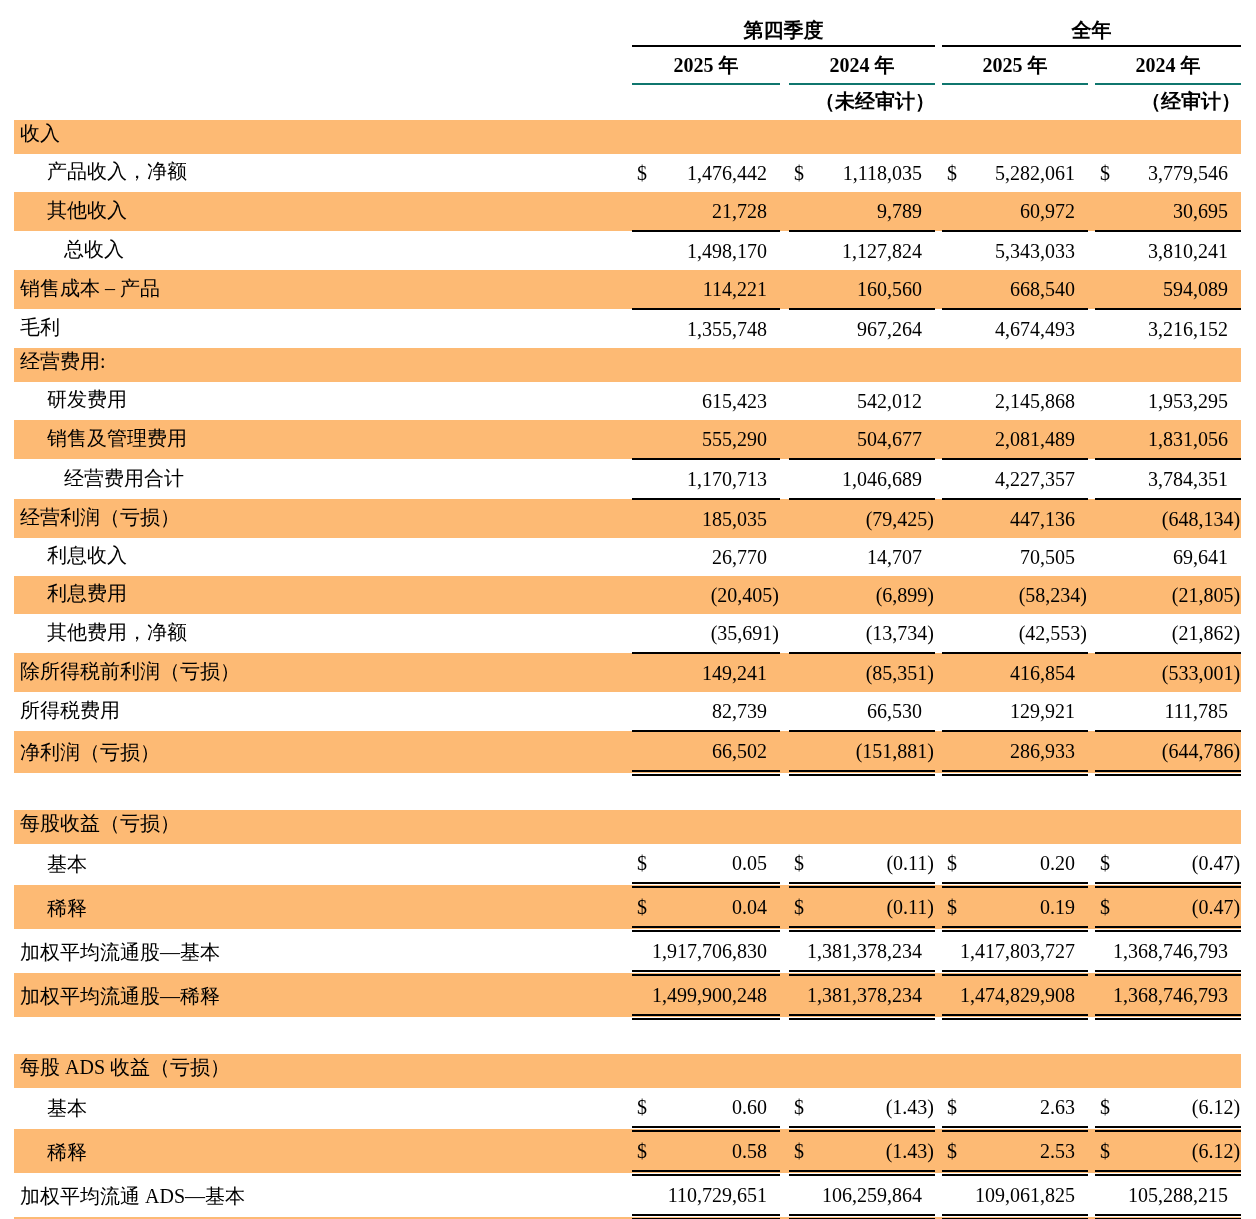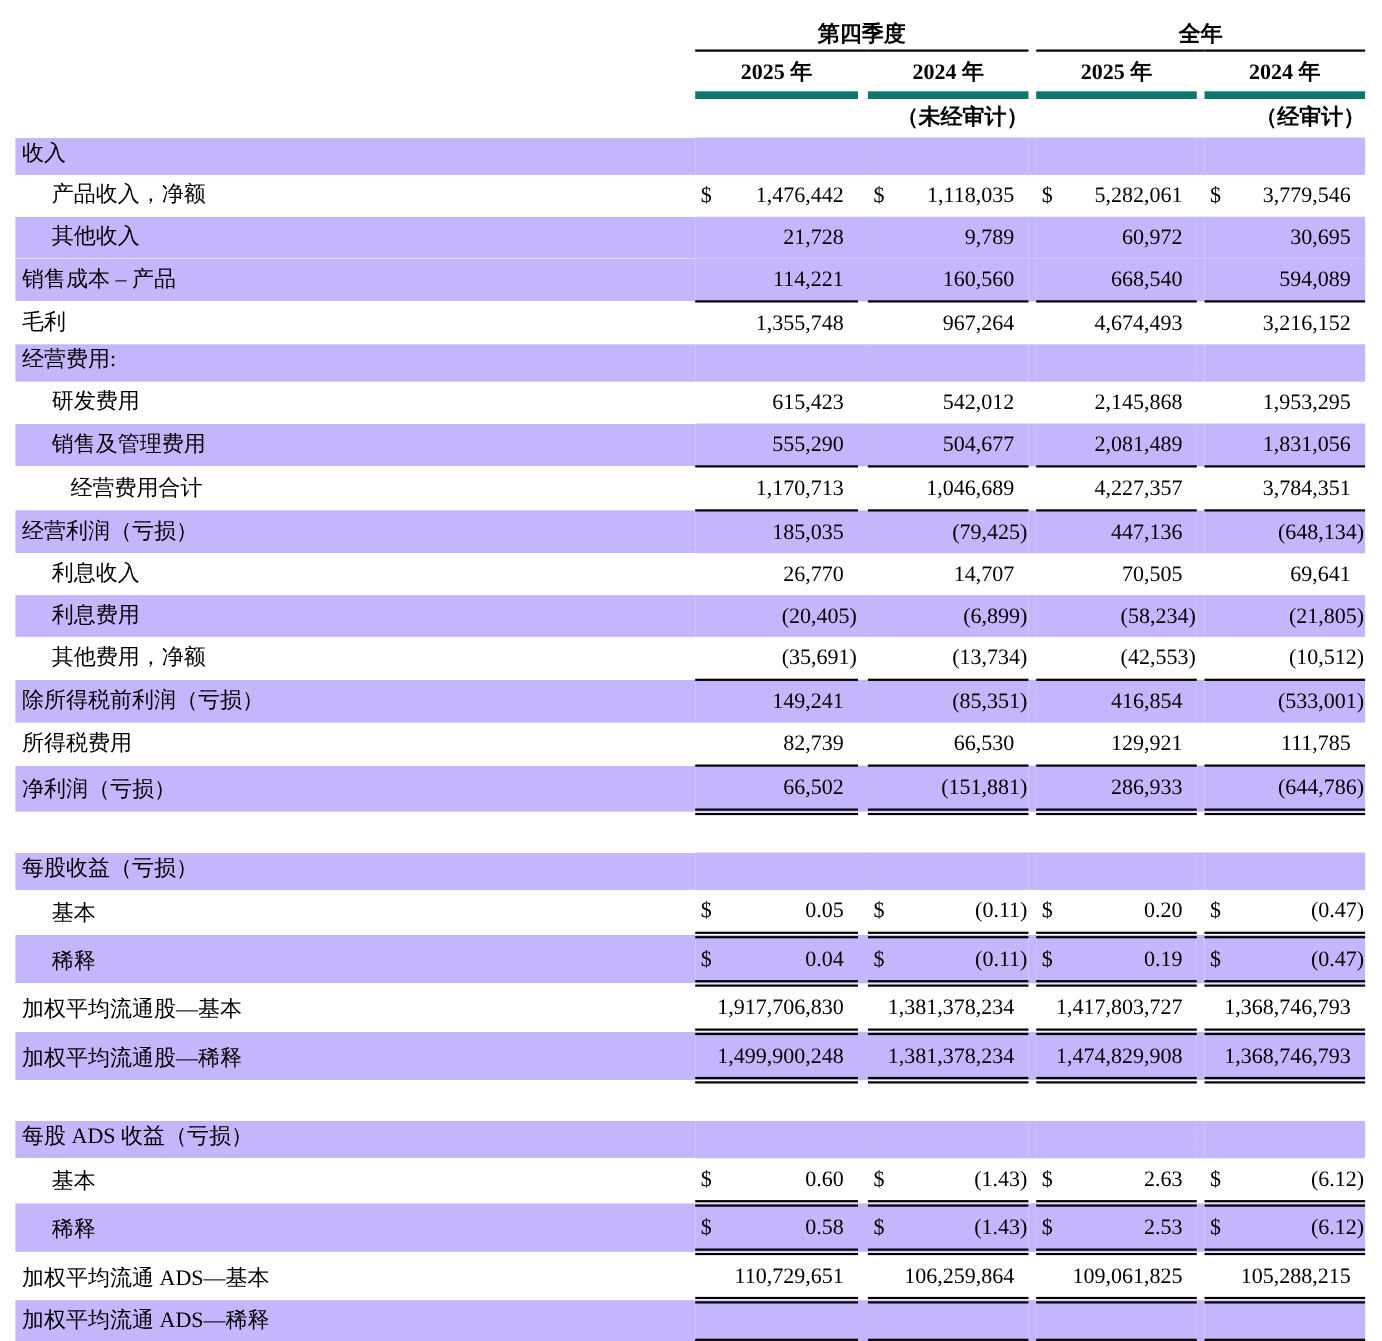--- a/index.html
+++ b/index.html
@@ -17,25 +17,25 @@
     table-layout: fixed;
     margin: 16px 0 0 14px;
     width: 1227px;
     font-size: 20px;
   }
   td { padding: 0; vertical-align: bottom; }
 
   
   thead td { font-weight: bold; text-align: center; vertical-align: bottom; }
   td.grp  { border-bottom: 2px solid #000; padding-bottom: 1px; height: 28px; margin-top: 24px; }
-  td.yr   { border-bottom: 7px solid #0f766e; padding: 5px 0 4px; height: 24px; }
+  td.yr   { border-bottom: 2px solid #0f766e; padding: 5px 0 4px; height: 24px; }
   td.note { padding: 3px 0 5px; height: 24px; text-align: right; }
 
   
-  tr.shaded { background: #c4b5fd; }
+  tr.shaded { background: #fdba74; }
   tr.data   { height: 38px; margin-top: 17px; }
   tr.labelonly { height: 31px; }
   tr.spacer { height: 37px; background: #ffffff; }
 
   td.label {
     text-align: left;
     white-space: nowrap;
     overflow: hidden;
     padding-bottom: 7px;
   }
@@ -155,20 +155,46 @@
             <span class="val">60,972</span>
           </div>
         </td>
         <td class="gapcol"></td>
         <td class="num">
           <div class="cell">
             <span class="val">30,695</span>
           </div>
         </td>
       </tr>
+      <tr class="data">
+        <td class="label ind2">总收入</td>
+        <td class="num line-top">
+          <div class="cell">
+            <span class="val">1,498,170</span>
+          </div>
+        </td>
+        <td class="gapcol"></td>
+        <td class="num line-top">
+          <div class="cell">
+            <span class="val">1,127,824</span>
+          </div>
+        </td>
+        <td class="gapcol"></td>
+        <td class="num line-top">
+          <div class="cell">
+            <span class="val">5,343,033</span>
+          </div>
+        </td>
+        <td class="gapcol"></td>
+        <td class="num line-top">
+          <div class="cell">
+            <span class="val">3,810,241</span>
+          </div>
+        </td>
+      </tr>
       <tr class="shaded data">
         <td class="label ind0">销售成本 – 产品</td>
         <td class="num">
           <div class="cell">
             <span class="val">114,221</span>
           </div>
         </td>
         <td class="gapcol"></td>
         <td class="num">
           <div class="cell">
@@ -395,21 +421,21 @@
         </td>
         <td class="gapcol"></td>
         <td class="num">
           <div class="cell neg">
             <span class="val">(42,553)</span>
           </div>
         </td>
         <td class="gapcol"></td>
         <td class="num">
           <div class="cell neg">
-            <span class="val">(10,512)</span>
+            <span class="val">(21,862)</span>
           </div>
         </td>
       </tr>
       <tr class="shaded data">
         <td class="label ind0">除所得税前利润（亏损）</td>
         <td class="num line-top">
           <div class="cell">
             <span class="val">149,241</span>
           </div>
         </td>

